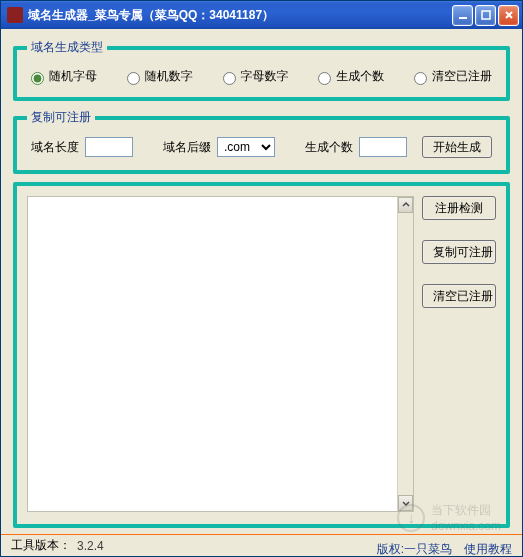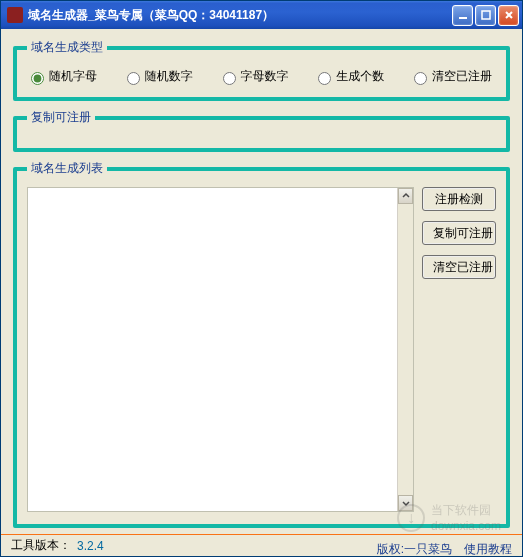--- a/index.html
+++ b/index.html
@@ -28,25 +28,25 @@
     .btn { height: 22px; padding: 0 10px; background: #ece9d8; border: 1px solid #707070; border-radius: 3px; cursor: pointer; box-shadow: 0 0 0 1px #eee inset; font-size: 12px; white-space: nowrap; }
     .spacer { flex: 1; }
     .list-fieldset { flex: 1; display: flex; flex-direction: column; }
     .list-body { display: flex; gap: 8px; flex: 1; }
     .list-box-wrap { flex: 1; position: relative; border: 1px solid #c0c0b0; background: #fff; display: flex; }
     .list-box { flex: 1; background: #fff; }
     .vscroll { width: 16px; background: #ece9d8; display: flex; flex-direction: column; border-left: 1px solid #d4d0c8; }
     .scroll-btn { height: 16px; background: linear-gradient(to bottom, #f0f0ea, #d8d4c8); border: 1px solid #b8b4a4; display: flex; align-items: center; justify-content: center; cursor: pointer; }
     .scroll-btn svg { width: 8px; height: 8px; }
     .scroll-track { flex: 1; background: #ece9d8; }
-    .side-buttons { display: flex; flex-direction: column; gap: 10px; width: 74px; }
+    .side-buttons { display: flex; flex-direction: column; gap: 20px; width: 74px; }
     .side-buttons .btn { width: 100%; height: 24px; }
     .side-spacer { flex: 1; }
     .statusbar { height: 22px; background: #ece9d8; display: flex; align-items: center; padding: 0 10px; border-top: 1px solid #f97316; gap: 6px; }
-    .status-version { color: #0369a1; }
+    .status-version { color: #404040; }
     .status-right { margin-left: auto; display: flex; gap: 12px; margin-top: 8px; }
     .status-right a { color: #1a3d8f; text-decoration: none; cursor: pointer; }
     .watermark { position: absolute; right: 22px; bottom: 24px; color: rgba(100,100,100,0.25); font-size: 13px; pointer-events: none; display:flex; align-items:center; gap:6px;}
     .wm-circle { width:28px; height:28px; border:2px solid rgba(100,100,100,0.2); border-radius:50%; display:flex; align-items:center;justify-content:center;}
     .wm-arrow{ font-size:16px; color:rgba(100,100,100,0.25);}
   </style>
 </head>
 <body>
 
 <div class="window">
@@ -95,24 +95,39 @@
         </label>
         <label class="radio-item">
           <input type="radio" name="gentype" style="">
           <span>清空已注册</span>
         </label>
       </div>
     </fieldset>
 
     <fieldset>
       <legend>复制可注册</legend>
+      <div class="settings-row">
+        <label>域名长度</label>
+        <input class="text-input" type="text" value="" style="">
+        <div style="width:18px"></div>
+        <label>域名后缀</label>
+        <div class="select-wrap">
+          <select>
+            <option>.com</option>
+          </select>
+        </div>
+        <div style="width:18px"></div>
+        <label>生成个数</label>
+        <input class="text-input" type="text" value="" style="">
+        <div class="spacer"></div>
+        <button class="btn">开始生成</button>
+      </div>
     </fieldset>
 
     <fieldset class="list-fieldset">
-      <legend>域名生成列表</legend>
       <div class="list-body">
         <div class="list-box-wrap">
           <div class="list-box"></div>
           <div class="vscroll">
             <div class="scroll-btn">
               <svg viewBox="0 0 8 8">
                   <path d="M1 5 L4 2 L7 5" fill="none" stroke="#4a4a4a" stroke-width="1.5"></path>
                 </svg>
             </div>
             <div class="scroll-track"></div>

